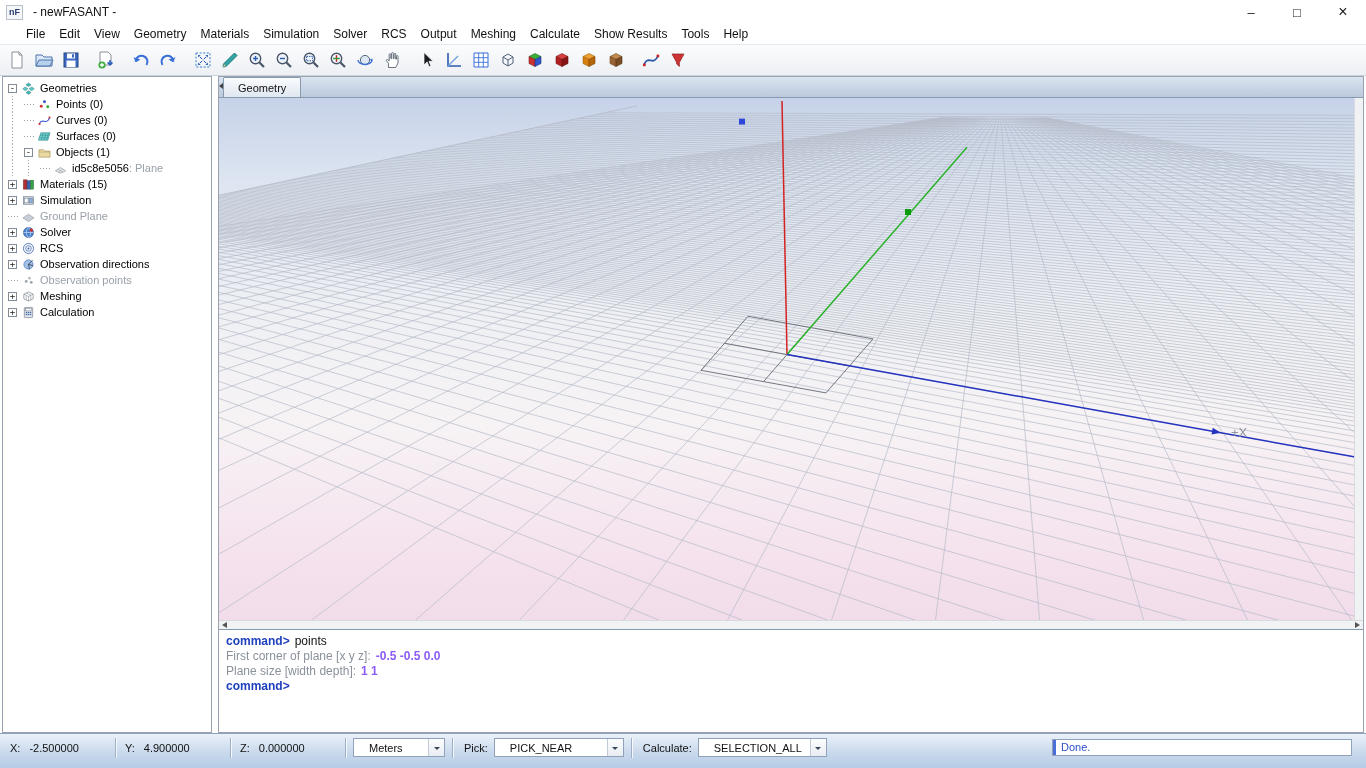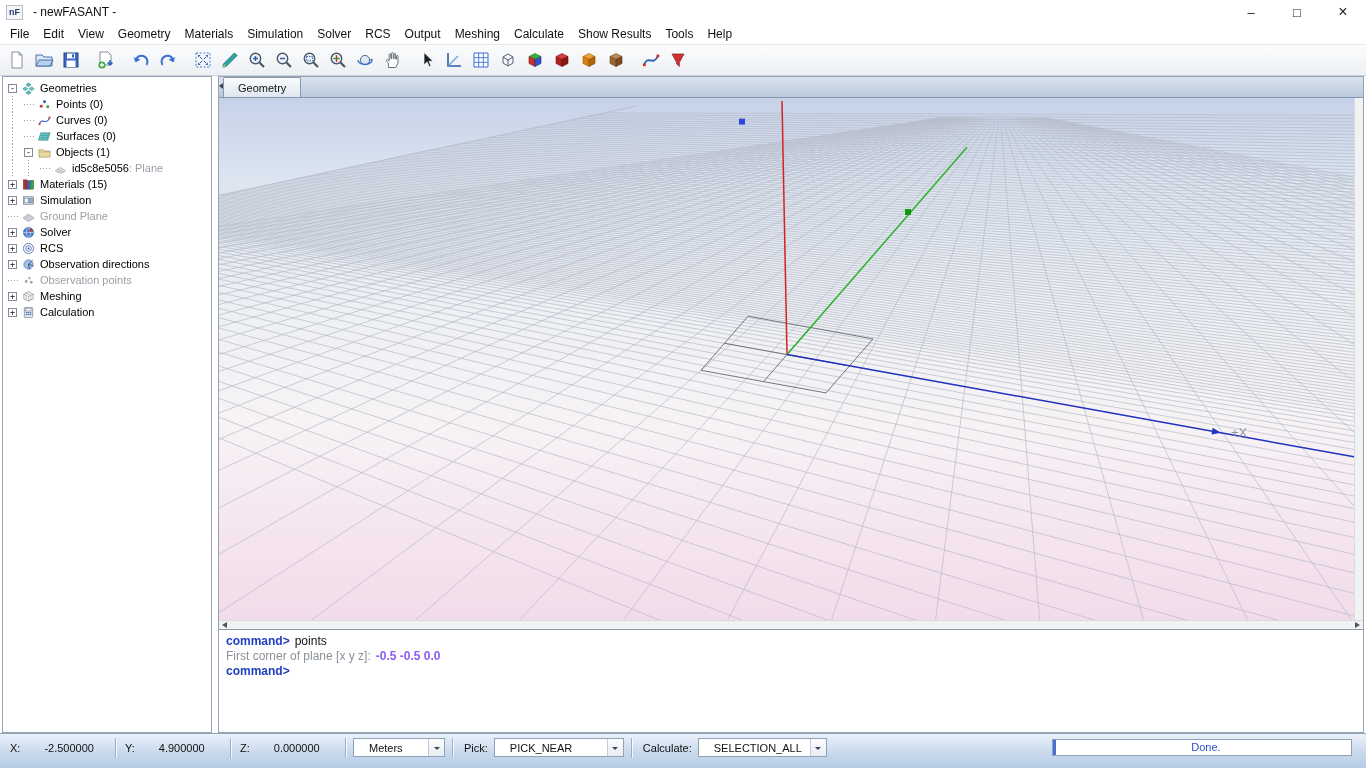--- a/index.html
+++ b/index.html
@@ -9,21 +9,21 @@
   
   .titlebar{height:24px;display:flex;align-items:center;background:#fff}
   .app-icon{width:17px;height:15px;margin-left:6px;font-size:9px;font-weight:bold;color:#2a3f6e;
     display:flex;align-items:center;justify-content:center;border:1px solid #b8c0cc;background:#f4f6fa}
   .title-text{font-size:12px;margin-left:10px}
   .win-controls{margin-left:auto;display:flex;height:100%}
   .win-btn{width:46px;display:flex;align-items:center;justify-content:center;font-size:13px;color:#222}
   .win-btn.close{font-size:16px}
 
   
-  .menubar{height:20px;display:flex;align-items:center;background:#fff;font-size:12px;padding-left:3px}
+  .menubar{height:20px;display:flex;align-items:center;background:#fff;font-size:12px;padding-left:19px}
   .menu-item{padding:2px 7px;white-space:nowrap}
 
   
   .toolbar{height:32px;background:linear-gradient(#fbfcfd,#edf0f4);border-top:1px solid #e6e9ed;
     border-bottom:1px solid #ccd2da;display:flex;align-items:center;padding-left:3px}
   .tb-group{display:flex;align-items:center}
   .tb-sep{width:8px}
   .tb-btn{width:27px;height:27px;display:flex;align-items:center;justify-content:center;border-radius:2px}
   .tb-btn svg{width:20px;height:20px;display:block}
 
@@ -68,33 +68,33 @@
   .cmd-prompt{color:#1e3fbe;font-weight:bold;margin-right:5px}
   .cmd-text{color:#111}
   .echo-label{color:#8b919b;margin-right:5px}
   .echo-value{color:#8b5cf6;font-weight:bold}
 
   
   .statusbar{position:absolute;left:0;right:0;bottom:0;height:35px;border-top:1px solid #8fa2ba;
     background:linear-gradient(#eaf1f9,#c9d9ec 55%,#b6cce5);display:flex;align-items:center;
     font-size:11px;padding:0 8px 7px 8px}
   .coord{display:flex;width:100px;flex:none;padding-left:2px}
-  .sb-val{margin-left:24px}
+  .sb-val{margin-left:9px}
   .sb-sep{width:1px;height:20px;background:#9fb0c6;box-shadow:1px 0 0 rgba(255,255,255,.8);margin:0 7px;flex:none}
   .sb-label{flex:none}
   .lbl{margin:0 6px 0 4px}
   .sb-select{height:19px;background:#fff;border:1px solid #8fa2ba;display:flex;align-items:center;flex:none}
   .sb-select .val{padding:0 15px;flex:1;overflow:hidden;white-space:nowrap}
   .w92{width:92px}.w130{width:130px}.w125{width:129px}
   .dd{width:16px;height:100%;border-left:1px solid #c2ccd8;background:linear-gradient(#fdfdfe,#e8edf3);
     display:flex;align-items:center;justify-content:center;flex:none}
   .dd-tri{width:0;height:0;border:3.5px solid transparent;border-top-color:#3a4656;margin-top:4px}
   .progress{margin-left:auto;width:300px;height:17px;background:#fff;border:1px solid #8fa2ba;position:relative;flex:none;margin-right:6px}
   .progress-fill{position:absolute;left:0;top:0;bottom:0;width:3px;background:#4a6fd8}
-  .progress-label{position:absolute;left:8px;right:0;top:1px;text-align:center;color:#2b50c8}
+  .progress-label{position:absolute;left:8px;right:0;top:1px;color:#2b50c8}
 </style>
 </head>
 <body>
 
 <div class="titlebar">
   <div class="app-icon">nF</div>
   <div class="title-text">- newFASANT -</div>
   <div class="win-controls">
     <div class="win-btn">–</div>
     <div class="win-btn">□</div>
@@ -547,20 +547,21 @@
       </div>
       <div class="vscroll"></div>
     </div>
     <div class="hscroll">
       <span class="sarr left"></span>
       <span class="sarr right"></span>
     </div>
     <div class="console" id="console">
         <div class="console-line"><span class="cmd-prompt">command&gt;</span><span class="cmd-text">points</span></div>
         <div class="console-line"><span class="echo-label">First corner of plane [x y z]:</span><span class="echo-value">-0.5 -0.5 0.0</span></div>
+        <div class="console-line"><span class="echo-label">Plane size [width depth]:</span><span class="echo-value">1 1</span></div>
         <div class="console-line"><span class="cmd-prompt">command&gt;</span></div>
       </div>
   </div>
 </div>
 
 <div class="statusbar">
   <div class="coord">
     <span class="sb-label">X:</span>
     <span class="sb-val">-2.500000</span>
   </div>

